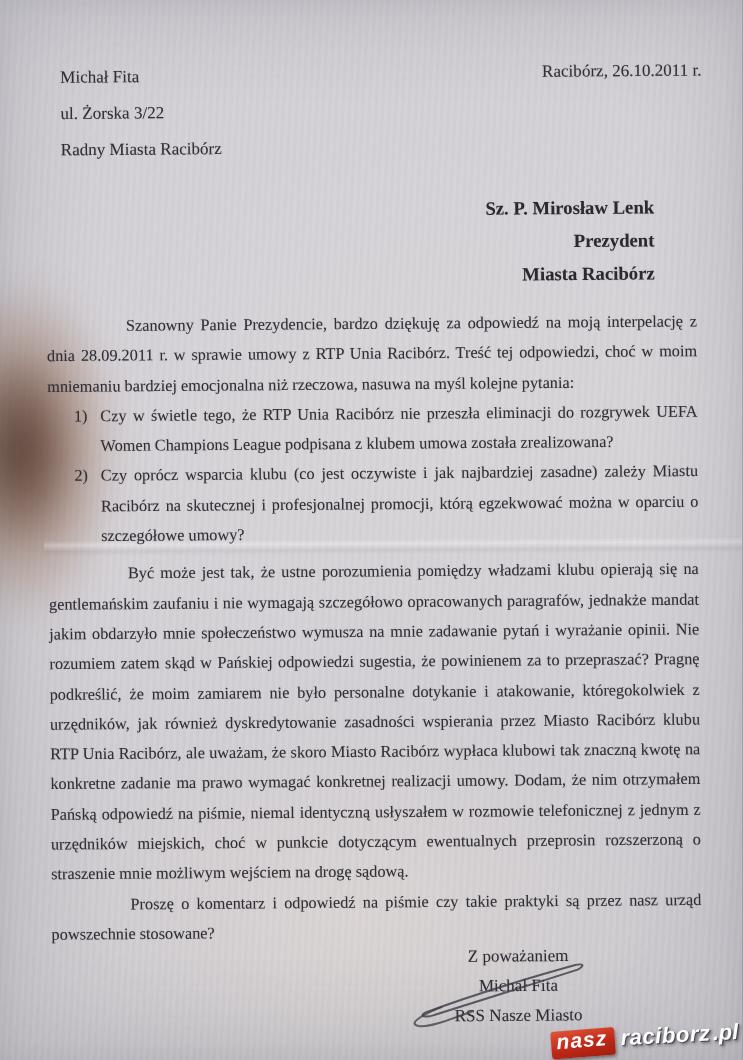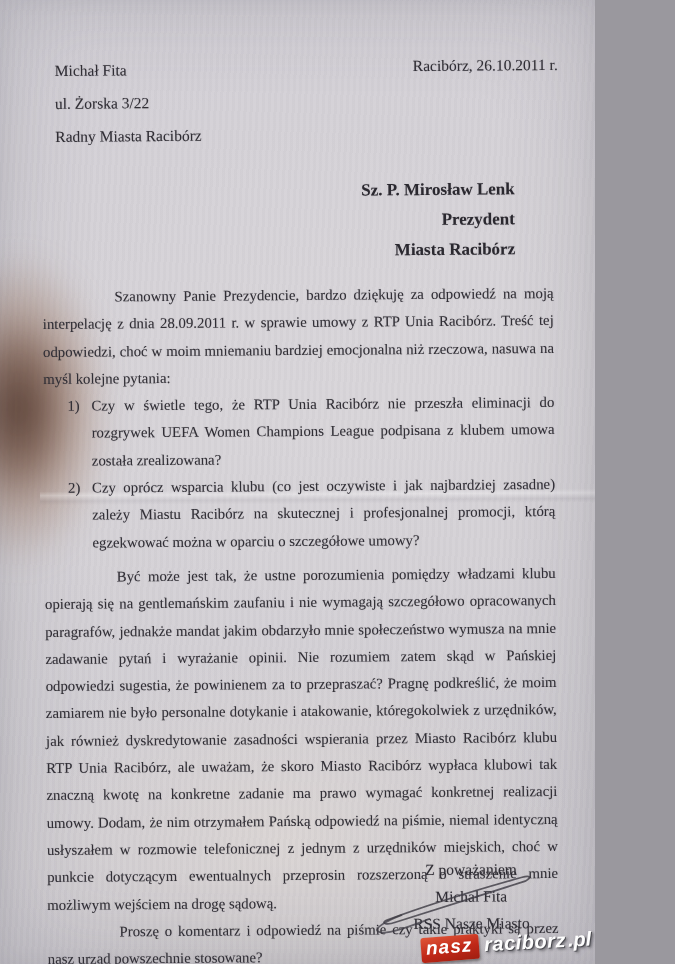--- a/index.html
+++ b/index.html
@@ -1,18 +1,18 @@
 <!DOCTYPE html>
 <html><head>
 <meta charset="utf-8">
 <style>
   html, body { margin: 0; padding: 0; background: #9a989e; }
   .photo {
     position: relative;
-    width: 595px;
+    width: 675px;
     height: 964px;
     overflow: hidden;
     background:
       radial-gradient(ellipse 420px 260px at 48% 87%, rgba(229,222,215,0.55), rgba(229,222,215,0) 70%),
       radial-gradient(ellipse 780px 620px at 58% 38%, rgba(220,217,220,0.6), rgba(220,217,220,0) 78%),
       linear-gradient(168deg, #d0cdd4 0%, #d3d0d5 45%, #cac7cd 100%);
     font-family: "Liberation Serif", "DejaVu Serif", serif;
     color: #312f36;
   }
   .texture {

